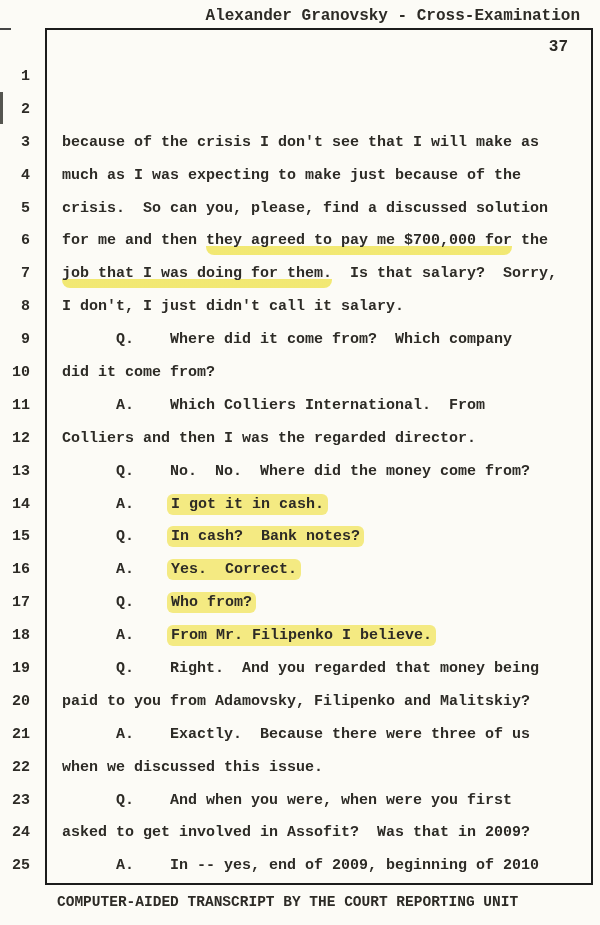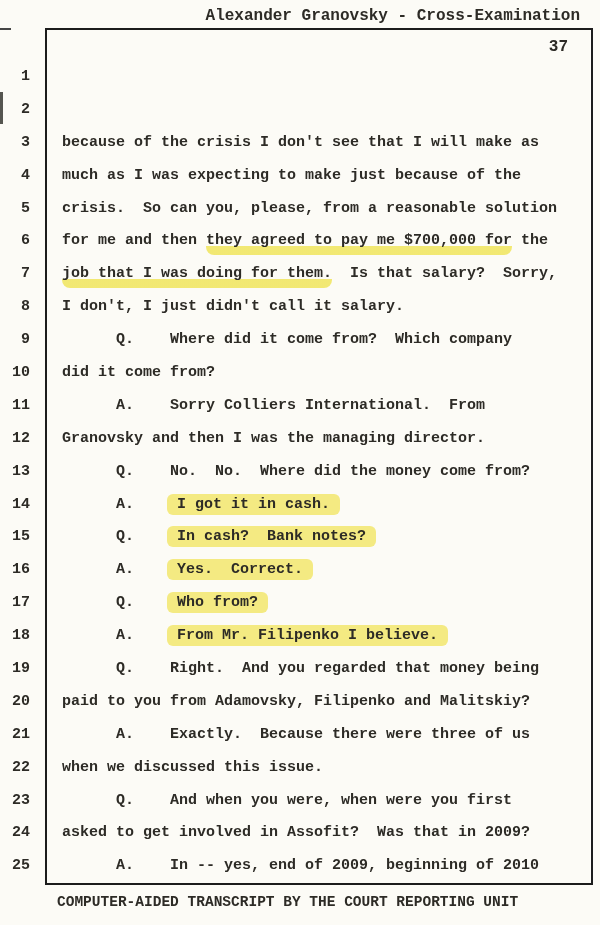--- a/index.html
+++ b/index.html
@@ -27,21 +27,21 @@
   .row {
     display:flex; align-items:baseline;
     height:32.9px; line-height:32.9px;
     font-size:15px; font-weight:bold;
   }
   .num { flex:none; width:30px; text-align:right; }
   .txt { margin-left:32px; white-space:pre; }
   .hl-cover {
     background: var(--hl-cover);
     border-radius:6px;
-    padding:2px 10px; margin:0 -3px;
+    padding:2px 4px; margin:0 -3px;
   }
   .hl-under {
     background-image: linear-gradient(to top, var(--hl-under) 9px, rgba(0,0,0,0) 9px);
     padding-bottom:6px;
     border-radius:8px;
   }
   .footer {
     position:absolute; top:894px; left:57px;
     font-size:14.5px; font-weight:bold; white-space:pre;
   }
@@ -74,21 +74,21 @@
     <span class="txt"><span>because of the crisis I don't see that I will make as</span></span>
   </div>
 
   <div class="row">
     <span class="num">4</span>
     <span class="txt"><span>much as I was expecting to make just because of the</span></span>
   </div>
 
   <div class="row">
     <span class="num">5</span>
-    <span class="txt"><span>crisis.  So can you, please, from a reasonable solution</span></span>
+    <span class="txt"><span>crisis.  So can you, please, find a discussed solution</span></span>
   </div>
 
   <div class="row">
     <span class="num">6</span>
     <span class="txt"><span>for me and then </span><span class="hl-under">they agreed to pay me $700,000 for</span><span> the</span></span>
   </div>
 
   <div class="row">
     <span class="num">7</span>
     <span class="txt"><span class="hl-under">job that I was doing for them.</span><span>  Is that salary?  Sorry,</span></span>
@@ -104,26 +104,26 @@
     <span class="txt"><span>      Q.    Where did it come from?  Which company</span></span>
   </div>
 
   <div class="row">
     <span class="num">10</span>
     <span class="txt"><span>did it come from?</span></span>
   </div>
 
   <div class="row">
     <span class="num">11</span>
-    <span class="txt"><span>      A.    Sorry Colliers International.  From</span></span>
+    <span class="txt"><span>      A.    Which Colliers International.  From</span></span>
   </div>
 
   <div class="row">
     <span class="num">12</span>
-    <span class="txt"><span>Granovsky and then I was the managing director.</span></span>
+    <span class="txt"><span>Colliers and then I was the regarded director.</span></span>
   </div>
 
   <div class="row">
     <span class="num">13</span>
     <span class="txt"><span>      Q.    No.  No.  Where did the money come from?</span></span>
   </div>
 
   <div class="row">
     <span class="num">14</span>
     <span class="txt"><span>      A.    </span><span class="hl-cover">I got it in cash.</span></span>

